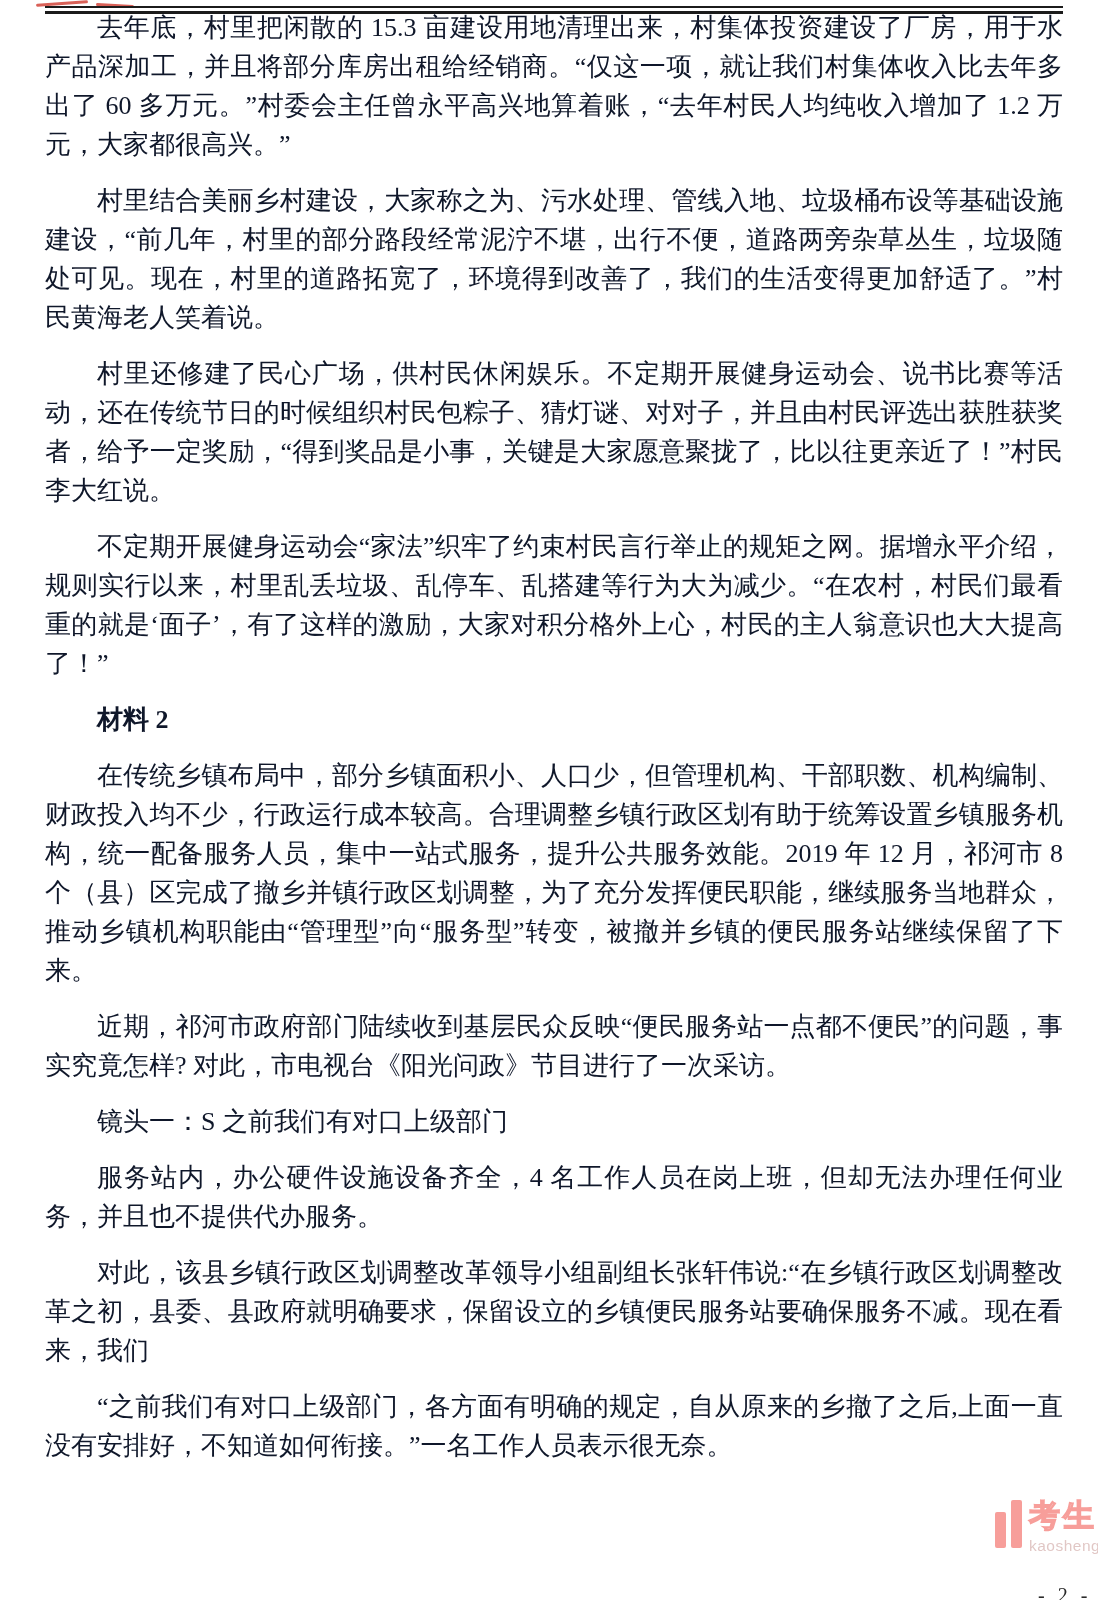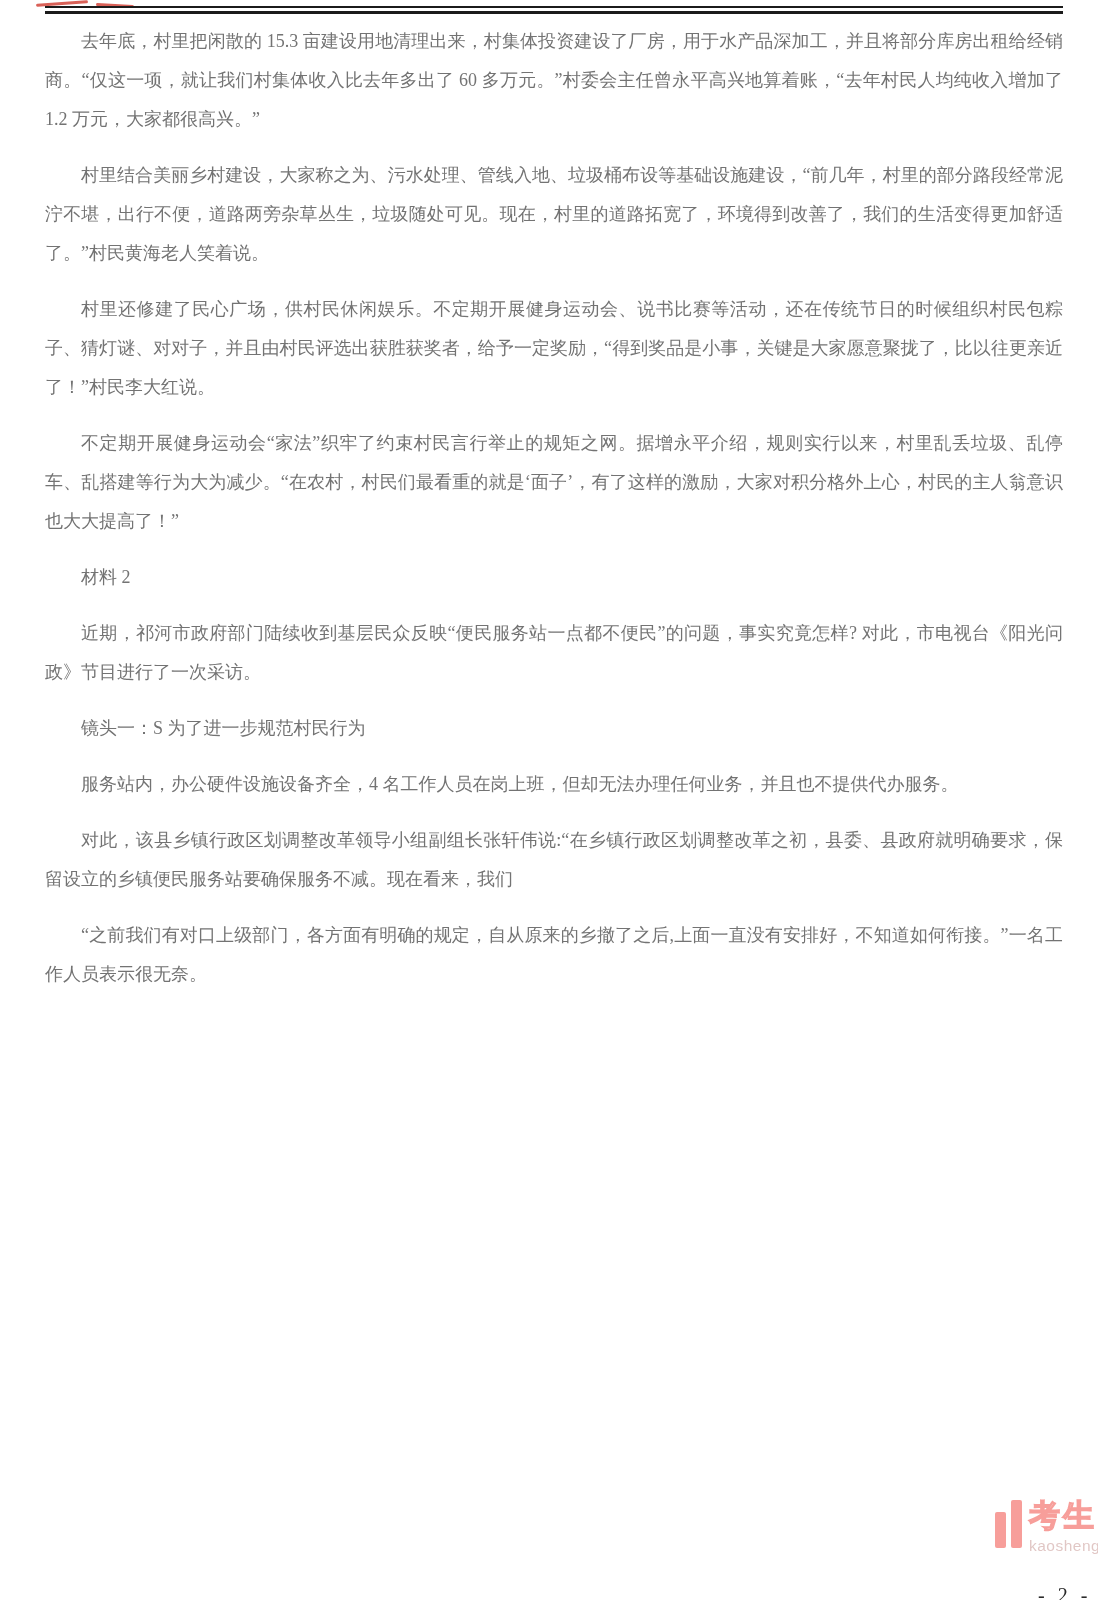--- a/index.html
+++ b/index.html
@@ -17,26 +17,26 @@
   }
 
   
   .red-marks{position:absolute;left:30px;top:0;width:120px;height:14px;}
   .red-marks .stroke{position:absolute;background:#cf3a2e;opacity:.8;border-radius:2px;}
   .red-marks .s1{left:6px;top:2px;width:52px;height:3px;transform:rotate(-4deg);}
   .red-marks .s2{left:66px;top:4px;width:38px;height:3px;transform:rotate(3deg);}
 
   
   .content{
-    position:absolute;left:45px;top:22px;width:1018px;
-    color:#737373;font-size:18px;line-height:39px;
+    position:absolute;left:45px;top:8px;width:1018px;
+    color:#0f172a;font-size:26px;line-height:39px;
     text-align:justify;text-justify:inter-ideograph;
   }
   .content p{margin:0 0 17px 0;text-indent:2em;}
-  .content p.heading{font-weight:normal;}
+  .content p.heading{font-weight:bold;}
 
   
   .watermark{
     position:absolute;left:995px;top:1500px;
     display:flex;align-items:flex-start;gap:7px;
     opacity:.62;mix-blend-mode:multiply;pointer-events:none;
   }
   .wm-bars{display:flex;gap:5px;align-items:flex-end;height:60px;}
   .wm-bar{width:11px;background:var(--wm-accent,#f2625c);border-radius:2px;display:inline-block;}
   .wm-bar1{height:36px;align-self:flex-start;margin-top:12px;}
@@ -72,22 +72,23 @@
   <div class="top-rule"></div>
 
   <div class="content">
     <p>去年底，村里把闲散的 15.3 亩建设用地清理出来，村集体投资建设了厂房，用于水产品深加工，并且将部分库房出租给经销商。“仅这一项，就让我们村集体收入比去年多出了 60 多万元。”村委会主任曾永平高兴地算着账，“去年村民人均纯收入增加了 1.2 万元，大家都很高兴。”</p>
     <p>村里结合美丽乡村建设，大家称之为、污水处理、管线入地、垃圾桶布设等基础设施建设，“前几年，村里的部分路段经常泥泞不堪，出行不便，道路两旁杂草丛生，垃圾随处可见。现在，村里的道路拓宽了，环境得到改善了，我们的生活变得更加舒适了。”村民黄海老人笑着说。</p>
     <p>村里还修建了民心广场，供村民休闲娱乐。不定期开展健身运动会、说书比赛等活动，还在传统节日的时候组织村民包粽子、猜灯谜、对对子，并且由村民评选出获胜获奖者，给予一定奖励，“得到奖品是小事，关键是大家愿意聚拢了，比以往更亲近了！”村民李大红说。</p>
     <p>不定期开展健身运动会“家法”织牢了约束村民言行举止的规矩之网。据增永平介绍，规则实行以来，村里乱丢垃圾、乱停车、乱搭建等行为大为减少。“在农村，村民们最看重的就是‘面子’，有了这样的激励，大家对积分格外上心，村民的主人翁意识也大大提高了！”</p>
 
     <p class="heading">材料 2</p>
 
+    <p>在传统乡镇布局中，部分乡镇面积小、人口少，但管理机构、干部职数、机构编制、财政投入均不少，行政运行成本较高。合理调整乡镇行政区划有助于统筹设置乡镇服务机构，统一配备服务人员，集中一站式服务，提升公共服务效能。2019 年 12 月，祁河市 8 个（县）区完成了撤乡并镇行政区划调整，为了充分发挥便民职能，继续服务当地群众，推动乡镇机构职能由“管理型”向“服务型”转变，被撤并乡镇的便民服务站继续保留了下来。</p>
     <p>近期，祁河市政府部门陆续收到基层民众反映“便民服务站一点都不便民”的问题，事实究竟怎样? 对此，市电视台《阳光问政》节目进行了一次采访。</p>
-    <p>镜头一：S 为了进一步规范村民行为</p>
+    <p>镜头一：S 之前我们有对口上级部门</p>
     <p>服务站内，办公硬件设施设备齐全，4 名工作人员在岗上班，但却无法办理任何业务，并且也不提供代办服务。</p>
     <p>对此，该县乡镇行政区划调整改革领导小组副组长张轩伟说:“在乡镇行政区划调整改革之初，县委、县政府就明确要求，保留设立的乡镇便民服务站要确保服务不减。现在看来，我们</p>
     <p>“之前我们有对口上级部门，各方面有明确的规定，自从原来的乡撤了之后,上面一直没有安排好，不知道如何衔接。”一名工作人员表示很无奈。</p>
   </div>
 
   <div class="watermark">
     <span class="wm-bars">
       <span class="wm-bar wm-bar1"></span>
       <span class="wm-bar wm-bar2"></span>
     </span>

